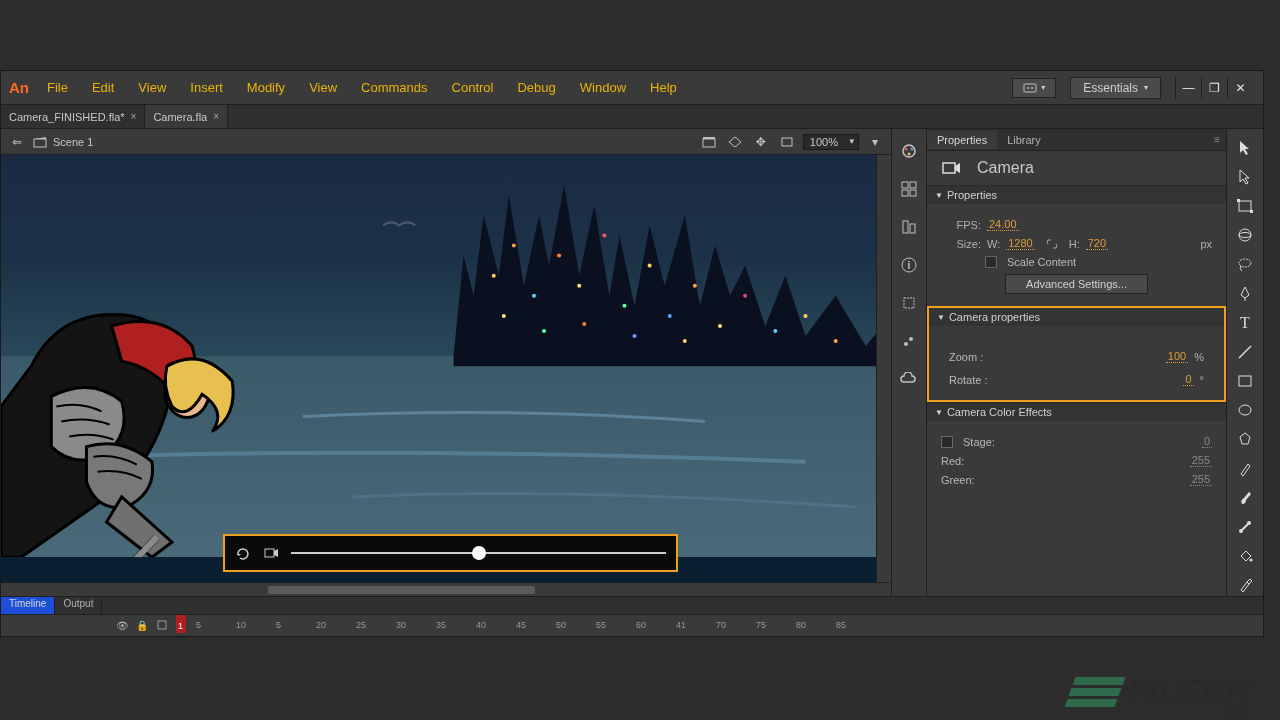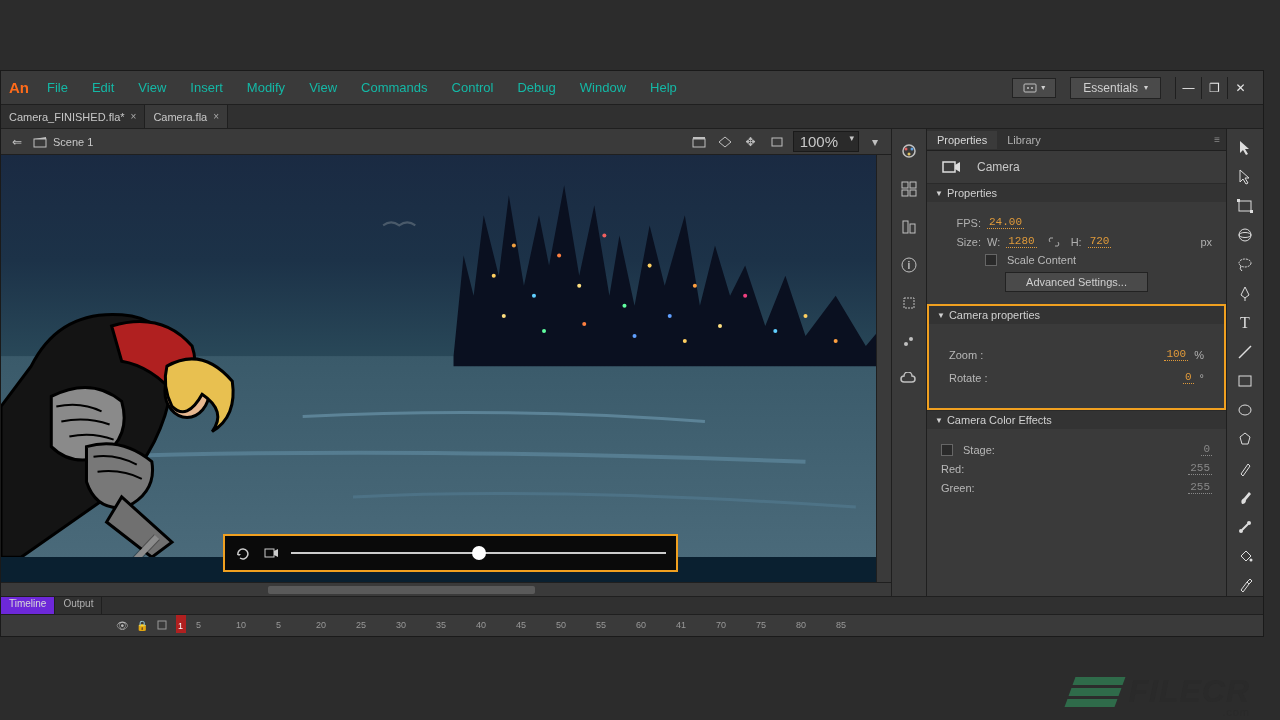--- a/index.html
+++ b/index.html
@@ -4,40 +4,40 @@
 <style>
 * { margin:0; padding:0; box-sizing:border-box; font-family:"Segoe UI",Tahoma,sans-serif; }
 body { background:#2c2c2c; color:#b8b8b8; width:1280px; height:720px; overflow:hidden; position:relative; }
 .outer { background:#2c2c2c; padding:70px 16px 0 0; }
 .app { background:#3a3a3a; border:1px solid #1a1a1a; }
 
 
 .menubar { height:34px; display:flex; align-items:center; background:#3a3a3a; border-bottom:1px solid #1f1f1f; }
 .logo { width:36px; height:34px; display:flex; align-items:center; justify-content:center; color:#ff6b1a; font-weight:700; font-size:15px; }
 .menubar .menu { display:flex; gap:4px; }
-.menubar .menu span { padding:6px 10px; font-size:13px; color:#14b8a6; cursor:default; }
+.menubar .menu span { padding:6px 10px; font-size:13px; color:#eab308; cursor:default; }
 .menubar .right { margin-left:auto; display:flex; align-items:center; gap:14px; padding-right:10px; }
 .workspace-btn { background:#4a4a4a; border:1px solid #222; padding:3px 12px; font-size:12px; color:#d0d0d0; display:flex; align-items:center; gap:6px;justify-content:center; }
 .extensions-btn { background:#4a4a4a; border:1px solid #222; padding:3px 10px; font-size:11px; color:#d0d0d0; display:flex; align-items:center; gap:4px; }
 .winctrl { display:flex; gap:0; }
 .winctrl div { width:26px; height:22px; display:flex; align-items:center; justify-content:center; color:#e8e8e8; border-left:1px solid #1f1f1f; font-size:12px; }
 
 
 .doctabs { height:24px; background:#303030; display:flex; border-bottom:1px solid #1f1f1f; }
 .doctab { padding:3px 8px; font-size:11px; color:#c8c8c8; border-right:1px solid #1f1f1f; display:flex; align-items:center; gap:6px; }
 .doctab.active { background:#3a3a3a; }
 .doctab .x { font-size:10px; color:#aaa; }
 
 
 .mainrow { display:flex; height:467px; }
 .stagecol { flex:1; display:flex; flex-direction:column; position:relative; }
 .stagebar { height:26px; background:#3a3a3a; border-bottom:1px solid #1f1f1f; display:flex; align-items:center; padding:0 6px; gap:6px; }
 .stagebar .scene { font-size:11px; color:#c8c8c8; display:flex; align-items:center; gap:6px; }
 .stagebar .right { margin-left:auto; display:flex; align-items:center; gap:6px; }
-.zoom-field { background:#2a2a2a; border:1px solid #1a1a1a; padding:1px 20px 1px 6px; font-size:15px; color:#c8c8c8; position:relative; }
+.zoom-field { background:#2a2a2a; border:1px solid #1a1a1a; padding:1px 20px 1px 6px; font-size:11px; color:#c8c8c8; position:relative; }
 .zoom-field::after { content:"▾"; position:absolute; right:4px; font-size:9px; }
 .icon-btn { width:20px; height:18px; display:flex; align-items:center; justify-content:center; font-size:12px; color:#c0c0c0; }
 
 
 .canvas-wrap { flex:1; position:relative; background:#0a2030; overflow:hidden; }
 .stage-art { position:absolute; inset:0; }
 .vscroll { position:absolute; right:0; top:0; bottom:0; width:15px; background:#3a3a3a; border-left:1px solid #1f1f1f; }
 .hscroll { height:14px; background:#3a3a3a; border-top:1px solid #1f1f1f; position:relative; }
 .hscroll-thumb { position:absolute; left:30%; width:30%; height:8px; top:3px; background:#5a5a5a; border-radius:2px; }
 
@@ -51,44 +51,44 @@
 .midcol { width:36px; background:#3a3a3a; border-left:1px solid #1f1f1f; border-right:1px solid #1f1f1f; display:flex; flex-direction:column; align-items:center; padding-top:10px; gap:14px; }
 .midcol div { width:24px; height:24px; display:flex; align-items:center; justify-content:center; color:#c0c0c0; font-size:14px; }
 
 
 .props { width:300px; background:#3a3a3a; display:flex; flex-direction:column; border-right:1px solid #1f1f1f; }
 .props-tabs { height:22px; background:#303030; display:flex; border-bottom:1px solid #1f1f1f; align-items:center; }
 .ptab { padding:3px 10px; font-size:11px; color:#b0b0b0; }
 .ptab.active { background:#3a3a3a; color:#d8d8d8; }
 .props-head { padding:8px 14px; display:flex; align-items:center; gap:14px; }
 .props-head .cam-glyph { width:22px; height:16px; display:flex; align-items:center; justify-content:center; color:#ddd; }
-.props-head .title { font-size:12px; color:#c8c8c8; }
+.props-head .title { font-size:16px; color:#c8c8c8; }
 .section { border-top:1px solid #2a2a2a; }
 .section-hdr { background:#333; padding:3px 8px; font-size:11px; color:#d0d0d0; display:flex; align-items:center; gap:4px; }
 .section-hdr .tri { font-size:8px; }
 .section-body { padding:8px 14px; font-size:11px; }
 .row { display:flex; align-items:center; margin:6px 0; gap:6px; }
 .lbl { color:#b0b0b0; min-width:40px; text-align:right; }
-.val { color:#e09a3a; border-bottom:1px dotted #e09a3a; padding:0 2px;font-family:Liberation Mono, monospace; }
+.val { color:#e09a3a; border-bottom:1px dotted #e09a3a; padding:0 2px; }
 .val.dim { color:#888; border-bottom-color:#888; }
 .props .row .static { color:#b0b0b0; }
 .checkbox { width:12px; height:12px; border:1px solid #666; background:#2a2a2a; margin-right:4px; }
 .adv-btn { background:#4a4a4a; border:1px solid #222; padding:3px 20px; font-size:11px; color:#d0d0d0; margin:4px auto; display:block; }
 .swatch { width:30px; height:16px; background:#d8d8d8; border:1px solid #222; }
 .highlight-sec { border:2px solid #f0a020; }
 
 
 .toolcol { width:36px; background:#3a3a3a; display:flex; flex-direction:column; align-items:center; padding-top:8px; gap:8px; }
 .toolcol div { width:22px; height:22px; display:flex; align-items:center; justify-content:center; color:#c0c0c0; font-size:14px; }
 
 
 .timeline { height:40px; background:#3a3a3a; border-top:1px solid #1f1f1f; }
 .tl-tabs { height:18px; display:flex; background:#303030; border-bottom:1px solid #1f1f1f; }
 .tl-tab { padding:1px 8px; font-size:10px; color:#b0b0b0; border-right:1px solid #1f1f1f; }
-.tl-tab.active { background:#6d28d9; color:#d8d8d8; }
+.tl-tab.active { background:#1d4ed8; color:#d8d8d8; }
 .tl-ruler { height:20px; display:flex; align-items:center; position:relative; padding-left:110px; }
 .tl-ruler .tick { position:relative; width:40px; font-size:9px; color:#999; }
 .playhead { position:absolute; left:175px; top:0; width:10px; height:18px; background:#b02020; }
 
 
 .watermark { position:absolute; right:30px; bottom:10px; color:#2a2a2a; font-size:32px; font-weight:900; font-style:italic; letter-spacing:1px; display:flex; align-items:center; gap:8px; }
 .watermark .bars { display:flex; flex-direction:column; gap:3px; transform:skewX(-20deg); }
 .watermark .bars span { width:50px; height:8px; background:#2f6b4a; }
 .watermark .sub { font-size:11px; position:absolute; right:0; bottom:-8px; font-weight:400; font-style:normal; }
 
@@ -379,21 +379,21 @@
               <span class="tri">▼</span>
               <span>Camera properties</span>
             </div>
         <div class="section-body" style="padding:14px 20px">
           <div class="row" style="margin:10px 0">
                 <span style="min-width:60px">Zoom :</span>
                 <span style="flex:1"></span>
                 <span class="val">100</span>
                 <span class="static">%</span>
               </div>
-          <div class="row" style="margin:10px 0">
+          <div class="row" style="margin:0 0">
                 <span style="min-width:60px">Rotate :</span>
                 <span style="flex:1"></span>
                 <span class="val">0</span>
                 <span class="static">°</span>
               </div>
         </div>
       </div>
 
       <div class="section">
         <div class="section-hdr">

